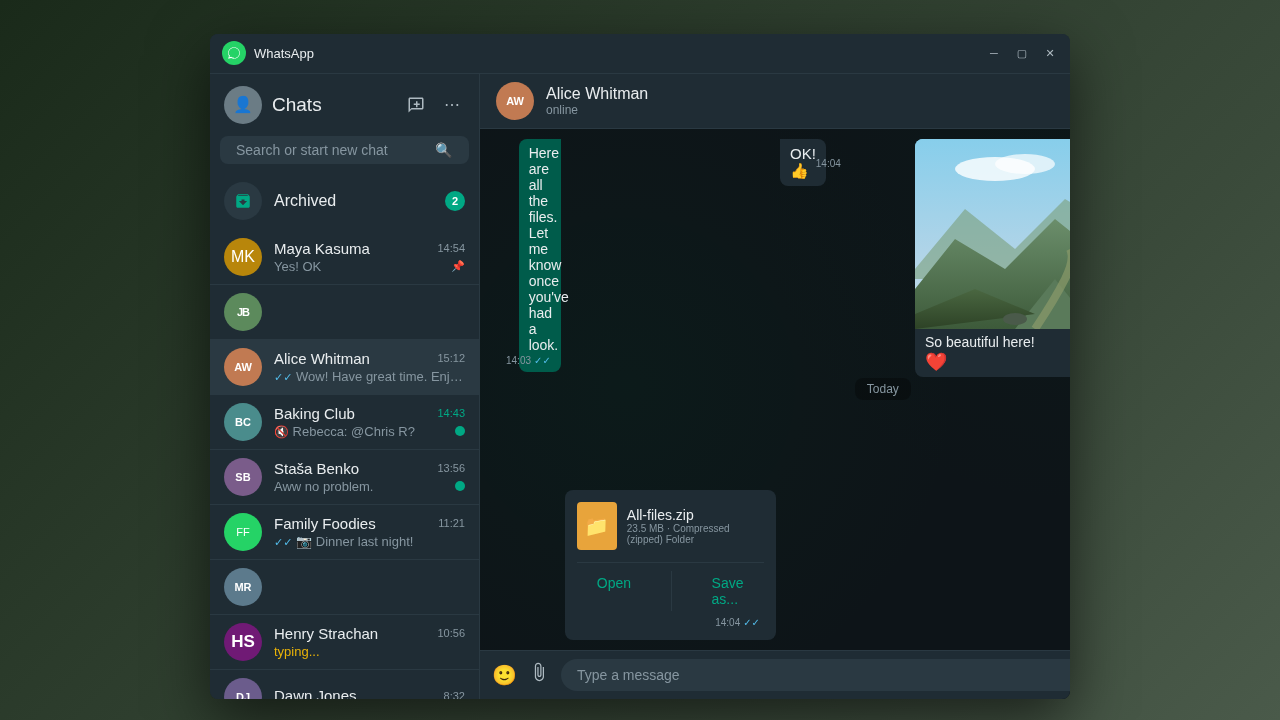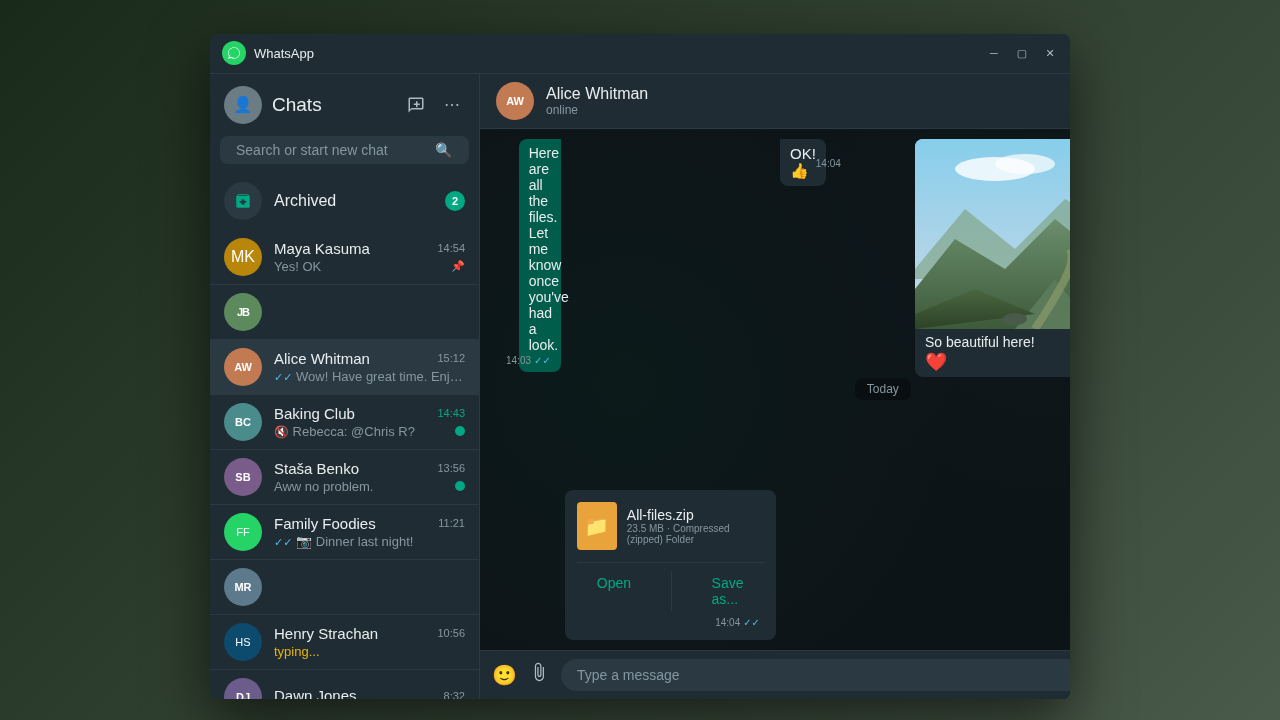--- a/index.html
+++ b/index.html
@@ -606,21 +606,21 @@
           </div>
         </div>
 
         <div class="chat-item">
           <div class="avatar" style="background:#5c7a8c; font-size:11px; color:#fff; font-weight:bold;">
             <span>MR</span>
           </div>
         </div>
 
         <div class="chat-item">
-          <div class="avatar" style="background:#0c4a6e; font-size:11px; color:#fff; font-weight:normal;">
+          <div class="avatar" style="background:#701a75; font-size:17px; color:#fff; font-weight:bold;">
             <span>HS</span>
           </div>
           <div class="chat-info">
             <div class="chat-name-row">
               <span class="chat-name">Henry Strachan</span>
               <span class="chat-time">10:56</span>
             </div>
             <div class="chat-preview-row">
               <span class="chat-preview typing">typing...</span>
             </div>

